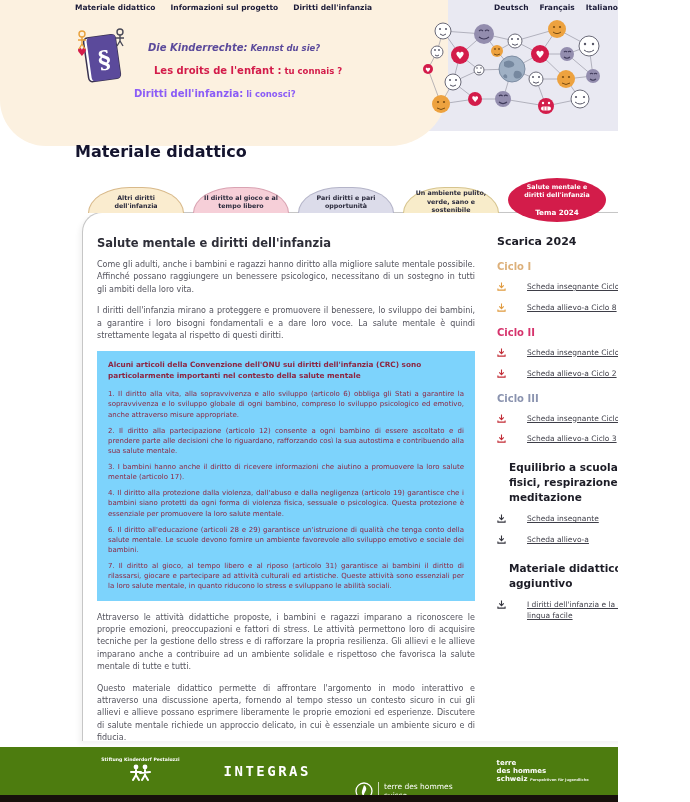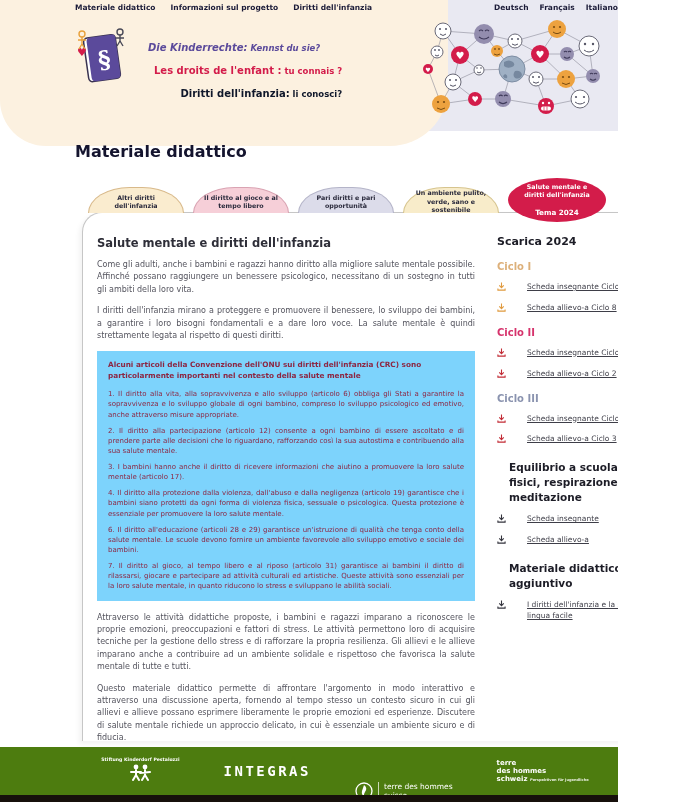--- a/index.html
+++ b/index.html
@@ -18,21 +18,21 @@
   .nav a,.nav-langs a{font-size:7.5px;font-weight:bold;color:#1b1b38;text-decoration:none;cursor:pointer;}
 
   
   .brand{position:absolute;left:70px;top:24px;display:flex;z-index:4;}
   .brand-text{margin-left:4px;padding-top:10px;}
   .brand-line{line-height:1.45;white-space:nowrap;}
   .brand-line .b{font-weight:bold;font-size:10px;}
   .brand-line .r{font-weight:600;font-size:8.5px;}
   .brand-de{color:#5b4a9b;margin-left:14px;font-style:italic;}
   .brand-fr{color:#d31c4a;margin-left:20px;}
-  .brand-it{color:#0f172a;margin-left:0;text-align:right;}
+  .brand-it{color:#8b5cf6;margin-left:0;}
 
   
   .network{position:absolute;left:420px;top:13px;z-index:4;}
 
   
   .h1{position:absolute;left:75px;top:142px;font-size:16px;font-weight:bold;color:#14142e;}
 
   
   .tabs{position:absolute;left:88px;top:178px;display:flex;align-items:flex-end;gap:9px;z-index:3;}
   .tab{width:96px;height:26px;border-radius:48px 48px 0 0 / 30px 30px 0 0;

